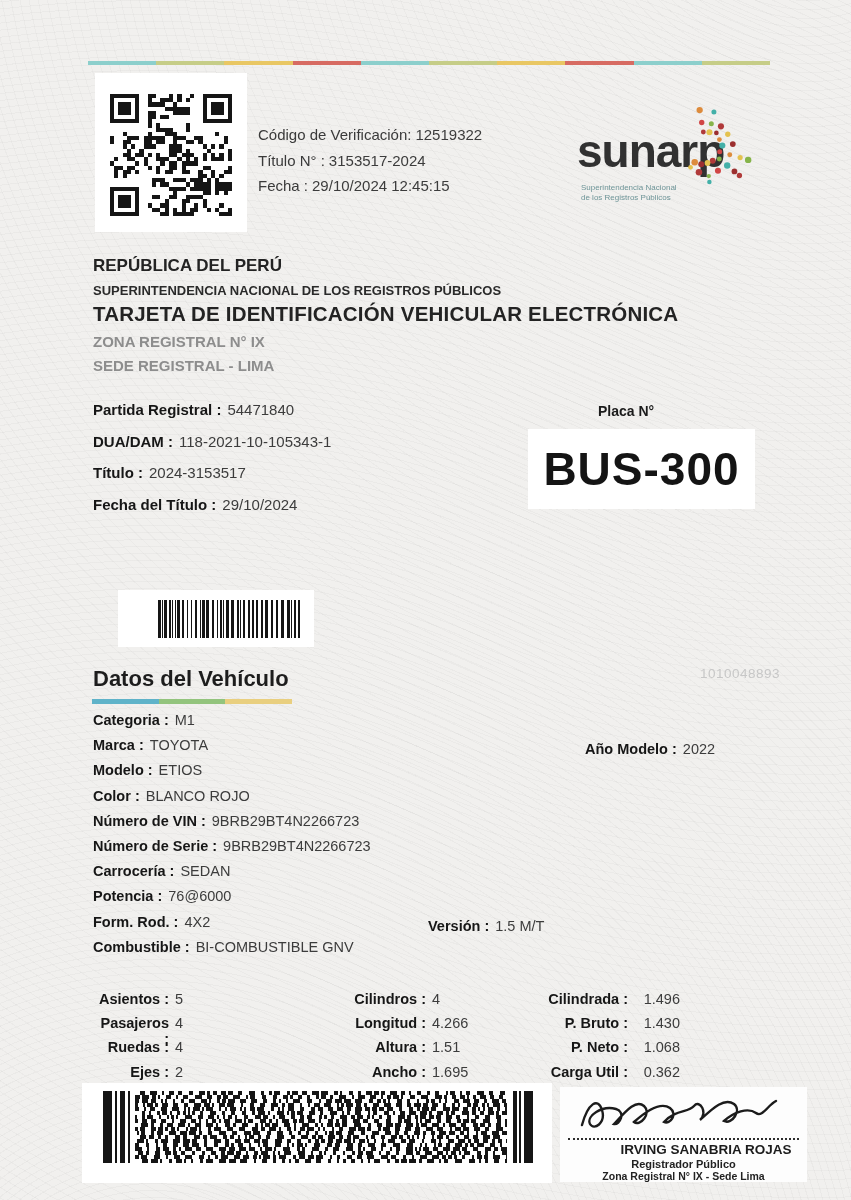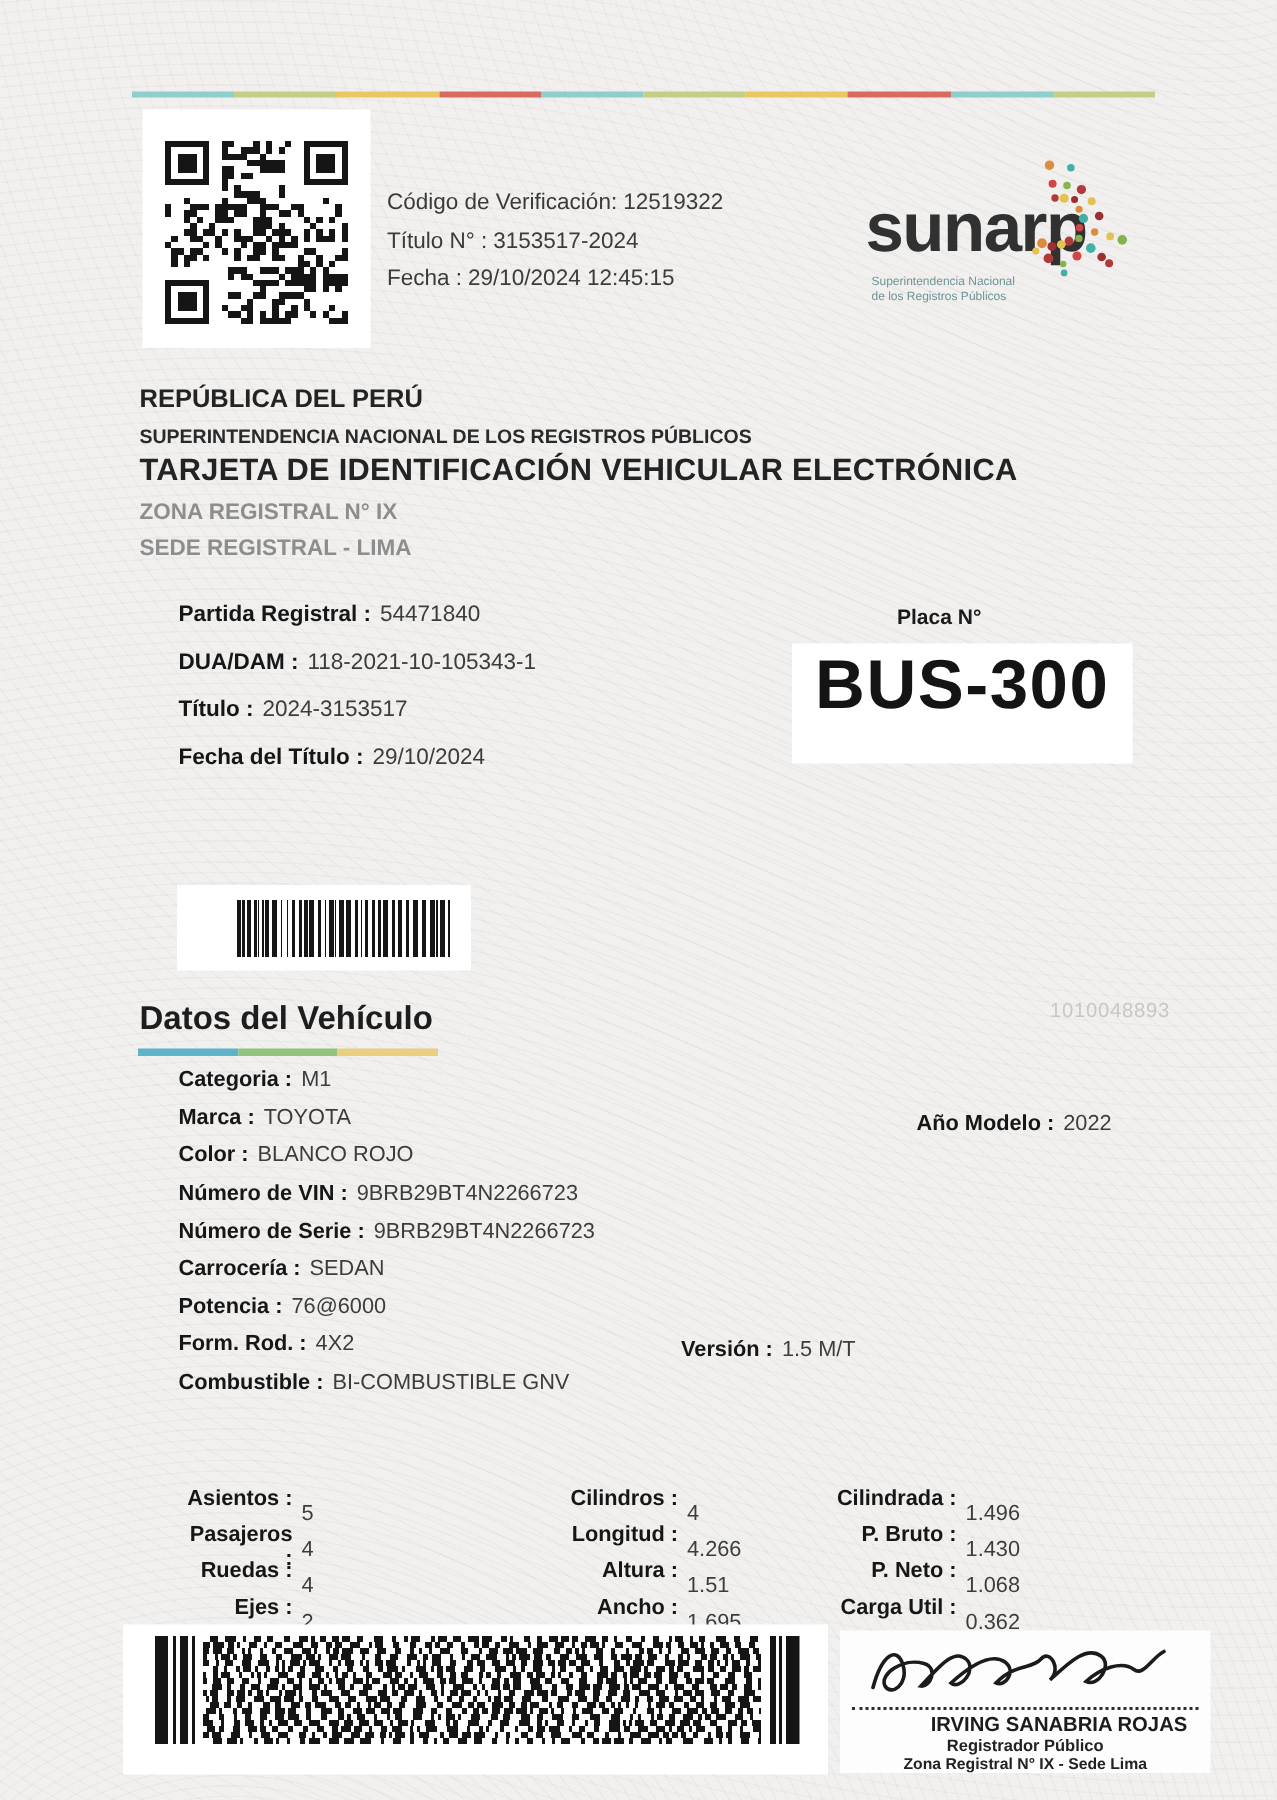--- a/index.html
+++ b/index.html
@@ -26,24 +26,24 @@
   .burst{left:652px; top:90px; width:120px; height:120px;}
   
   .t-country{left:93px; top:256px; font-size:17px; font-weight:bold; color:#232323;}
   .t-org{left:93px; top:283px; font-size:13px; font-weight:bold; color:#2a2a2a;}
   .t-doc{left:93px; top:302px; font-size:20.5px; font-weight:bold; color:#232323; letter-spacing:0.2px;}
   .t-zone{left:93px; top:333px; font-size:15px; font-weight:600; color:#8d8d8d;}
   .t-sede{left:93px; top:357px; font-size:15px; font-weight:600; color:#8d8d8d;}
   
   .reg{left:93px; top:401px; font-size:15px;}
   .reg .row{height:31.6px;}
-  .lab{font-weight:bold; color:#161616;margin-left:26px;}
-  .val{color:#3c3c3c; margin-left:6px;margin-top:10px;}
+  .lab{font-weight:bold; color:#161616;}
+  .val{color:#3c3c3c; margin-left:6px;}
   .placa-label{left:598px; top:403px; font-size:14px; font-weight:bold; color:#1b1b1b;}
-  .plate-box{left:528px; top:429px; width:227px; height:80px; background:#fff; display:flex; align-items:flex-start; justify-content:center;}
+  .plate-box{left:528px; top:429px; width:227px; height:80px; background:#fff; display:flex; align-items:center; justify-content:center;}
   .plate-box .plate{font-size:46px; font-weight:bold; color:#141414; letter-spacing:1px;}
   
   .bar1-box{left:118px; top:590px; width:196px; height:57px; background:#fff;}
   .bar1-box svg{position:absolute; left:38px; top:10px; width:146px; height:38px;}
   
   .sec-title{left:93px; top:666px; font-size:22px; font-weight:bold; color:#1d1d1d;}
   .sec-underline{left:92px; top:699px; width:200px; height:4.5px; display:flex;}
   .sec-underline span{flex:1;}
   .watermark{left:700px; top:666px; font-size:13.5px; color:#c7c7c7; letter-spacing:0.5px;}
   
@@ -478,20 +478,23 @@
 
   <div class="abs veh">
     <div class="row">
       <span class="lab">Categoria :</span><span class="val">M1</span>
     </div>
     <div class="row">
       <span class="lab">Marca :</span><span class="val">TOYOTA</span>
       <span class="side side-year">
         <span class="lab">Año Modelo :</span><span class="val">2022</span>
       </span>
+    </div>
+    <div class="row">
+      <span class="lab">Modelo :</span><span class="val">ETIOS</span>
     </div>
     <div class="row">
       <span class="lab">Color :</span><span class="val">BLANCO ROJO</span>
     </div>
     <div class="row">
       <span class="lab">Número de VIN :</span><span class="val">9BRB29BT4N2266723</span>
     </div>
     <div class="row">
       <span class="lab">Número de Serie :</span><span class="val">9BRB29BT4N2266723</span>
     </div>

